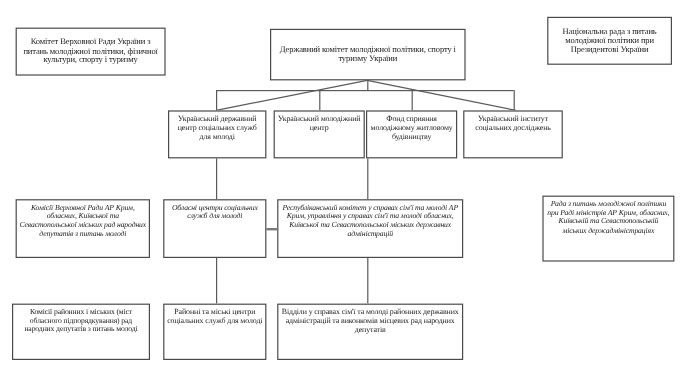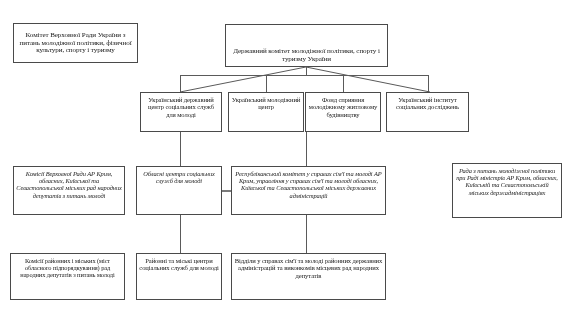--- a/index.html
+++ b/index.html
@@ -63,24 +63,27 @@
 </style>
 </head>
 <body>
 
 <div id="canvas">
 
   <div class="node middle-align" style="left:13px; top:23px; width:125px; height:40px; font-size:7.1px;">
     <span>Комітет Верховної Ради України з питань молодіжної політики, фізичної культури, спорту і туризму</span>
   </div>
 
-  <div class="node middle-align" style="left:225px; top:24px; width:163px; height:43px; font-size:7.1px;align-items:flex-end;">
+  <div class="node middle-align" style="left:225px; top:24px; width:163px; height:43px; font-size:7.1px;">
     <span>Державний комітет молодіжної політики, спорту і туризму України</span>
   </div>
 
+  <div class="node middle-align" style="left:456px; top:14px; width:104px; height:40px; font-size:7.1px;">
+    <span>Національна рада з питань молодіжної політики при Президентові України</span>
+  </div>
 
   <div class="vline" style="left:306px; top:67px; height:8px;"></div>
   <div class="hline" style="left:180px; top:75px; width:248px;"></div>
 
   <svg class="diag" style="left:0; top:0; width:568px; height:323px;">
 
     <line x1="306" y1="67" x2="180" y2="92"></line>
 
     <line x1="306" y1="67" x2="430" y2="92"></line>
   </svg>

